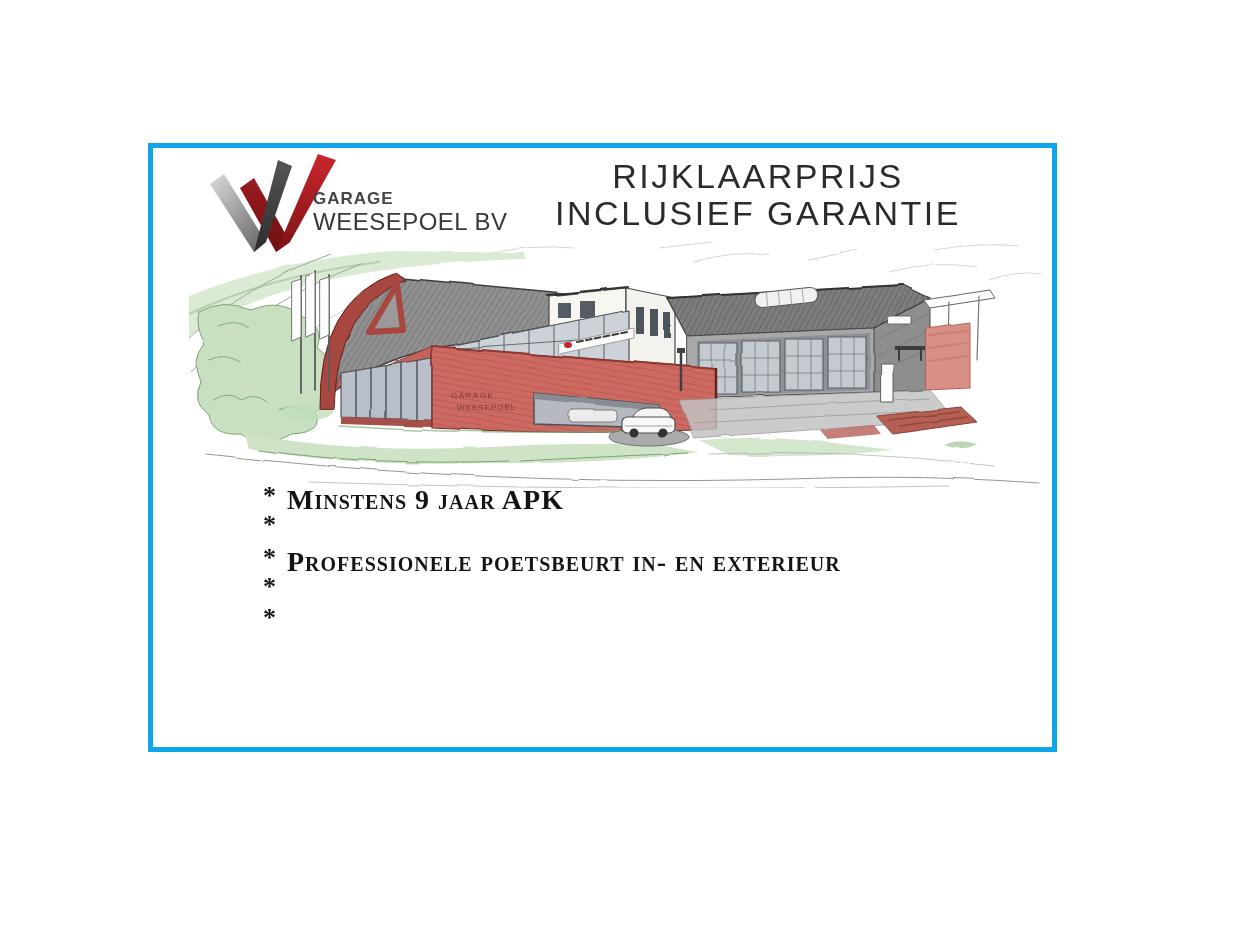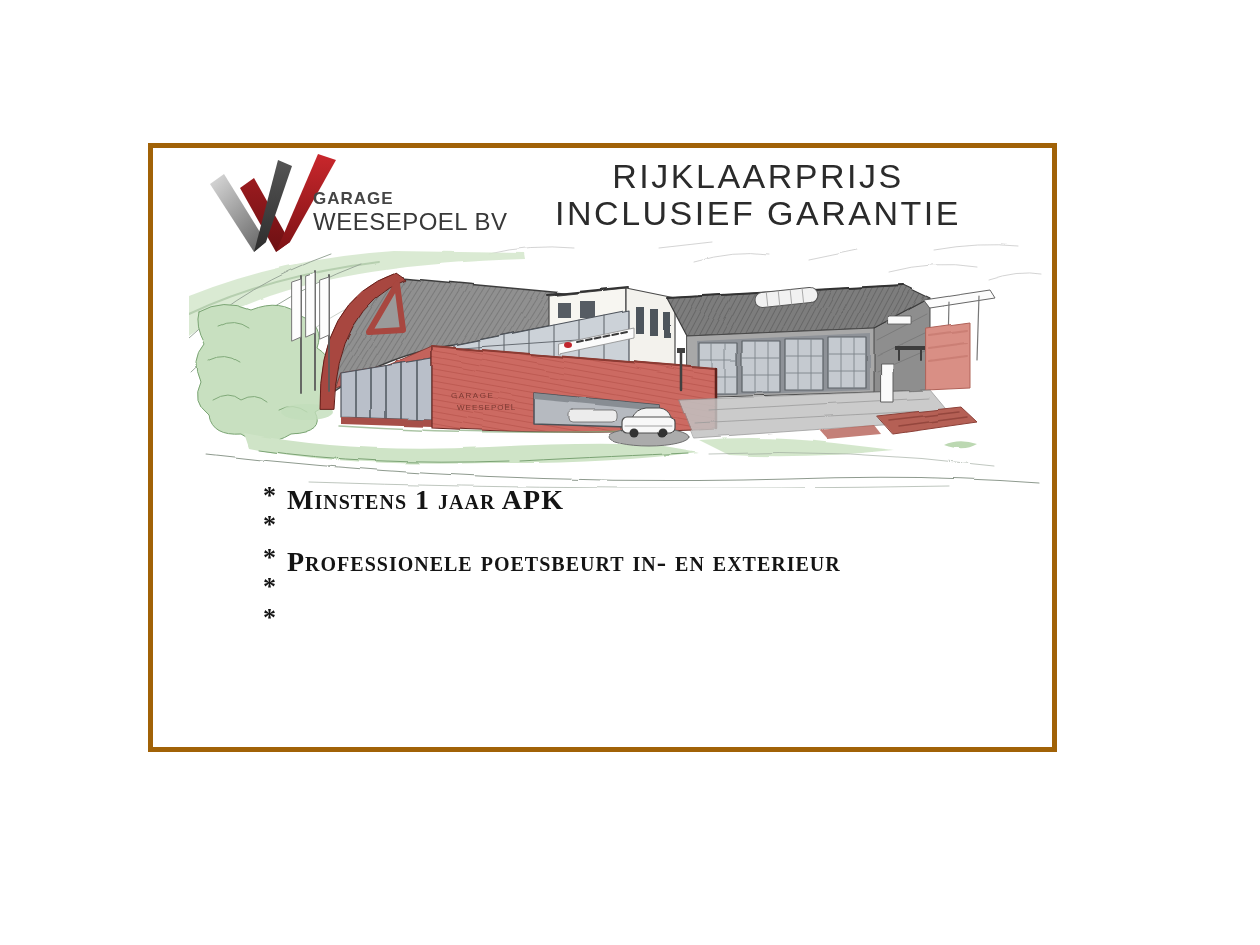--- a/index.html
+++ b/index.html
@@ -1,19 +1,19 @@
 <!DOCTYPE html>
 <html><head>
 <meta charset="utf-8">
 <style>
   html,body{margin:0;padding:0;background:#ffffff;}
   body{width:1260px;height:945px;position:relative;overflow:hidden;
        font-family:"Liberation Sans",sans-serif;}
   .frame{position:absolute;left:148px;top:143px;width:909px;height:609px;
-         border:5px solid #a16207;background:#ffffff;box-sizing:border-box;}
+         border:5px solid #0ea5e9;background:#ffffff;box-sizing:border-box;}
   
   .logo-icon{position:absolute;left:52px;top:6px;width:136px;height:100px;}
   .logo-text{position:absolute;left:160px;top:42px;line-height:1;}
   .logo-text .small{font-size:17px;font-weight:bold;letter-spacing:1px;color:#454545;}
   .logo-text .big{font-size:24px;font-weight:normal;letter-spacing:.5px;color:#383838;margin-top:3px;}
   
   .title{position:absolute;left:325px;top:10px;width:560px;text-align:center;
          font-family:Liberation Sans, sans-serif;color:#2b2b2b;}
   .title div{font-size:34px;letter-spacing:2.5px;line-height:37px;white-space:nowrap;}
   
@@ -259,21 +259,21 @@
         <polygon points="103,42 112,39 112,97 103,101" fill="#fdfdfd" stroke="#787878" stroke-width="1"></polygon>
         <polygon points="117,36 126,33 126,93 117,97" fill="#fdfdfd" stroke="#787878" stroke-width="1"></polygon>
         <polygon points="131,40 140,37 140,95 131,99" fill="#fdfdfd" stroke="#787878" stroke-width="1"></polygon>
       </g>
     </g>
   </svg>
 
   <div class="benefits">
     <div class="benefit">
       <span class="star">*</span>
-      <span class="txt">Minstens 1 jaar APK</span>
+      <span class="txt">Minstens 9 jaar APK</span>
     </div>
 
     <div class="benefit">
       <span class="star">*</span>
     </div>
 
     <div class="benefit">
       <span class="star">*</span>
       <span class="txt">Professionele poetsbeurt in- en exterieur</span>
     </div>

